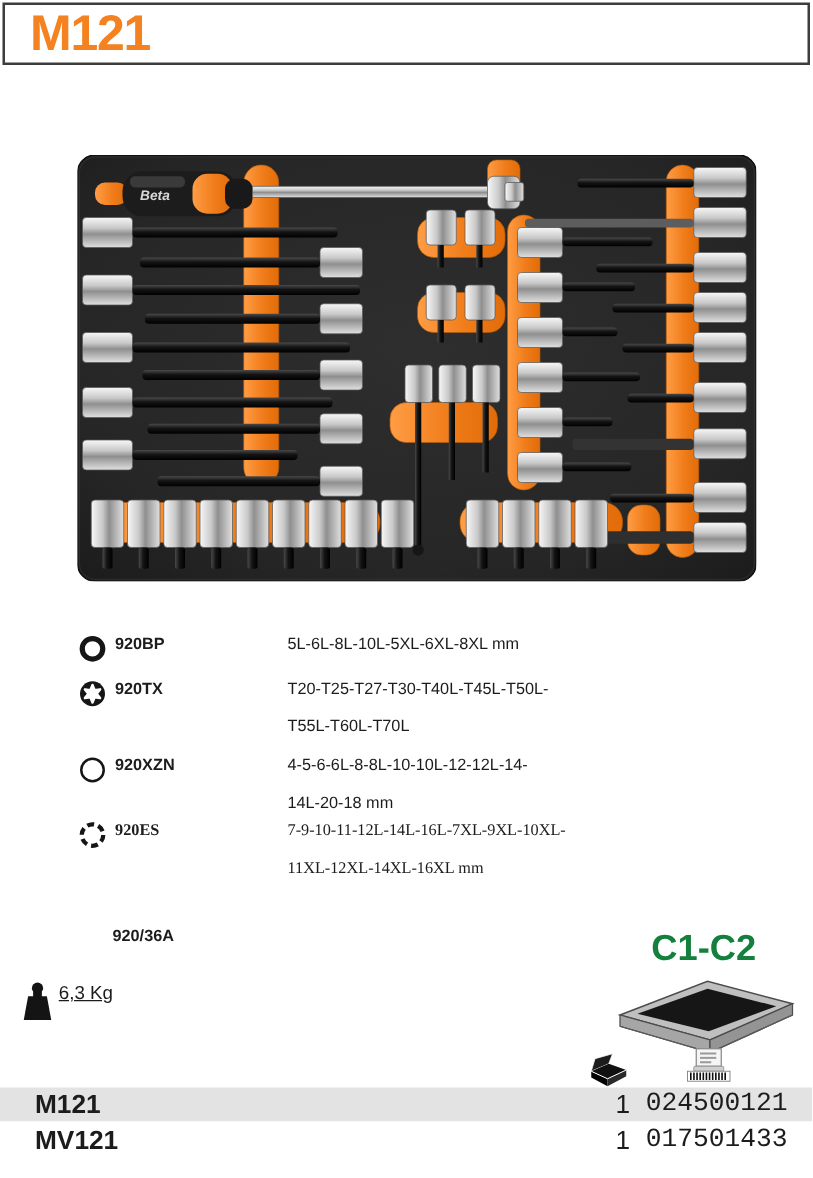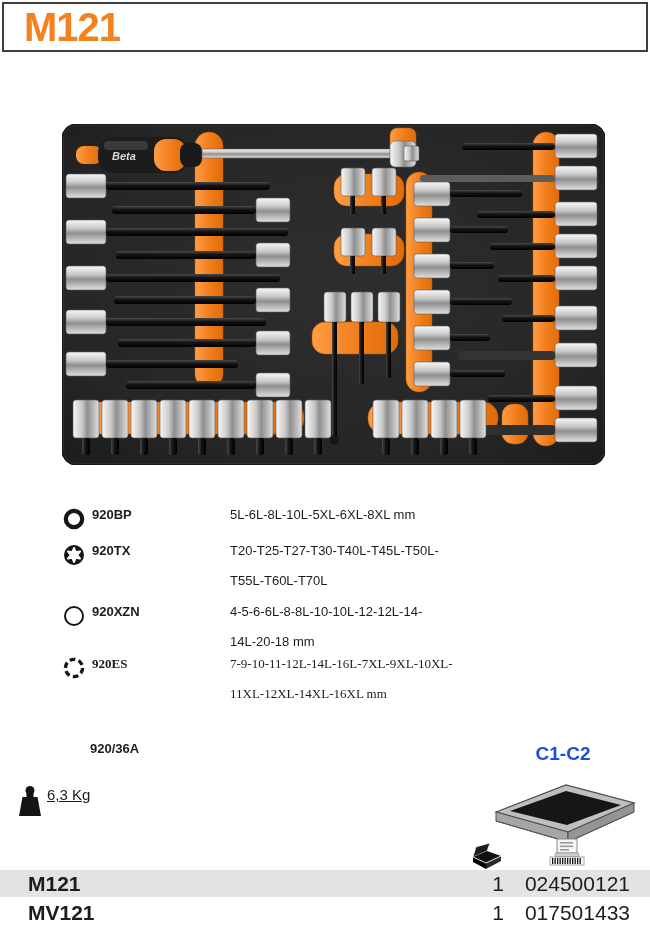--- a/index.html
+++ b/index.html
@@ -24,36 +24,36 @@
   
   .item{position:absolute;left:62px;width:575px;font-size:13px;line-height:30px;}
   .it-ic{position:absolute;left:0;top:7px;width:24px;height:24px;}
   .it-code{position:absolute;left:30px;top:0;font-weight:700;white-space:nowrap;}
   .it-desc{position:absolute;left:168px;top:0;width:400px;}
   .it-desc div{white-space:nowrap;}
   .item-last .it-code{left:28px;}
 
   
   .c1c2{position:absolute;left:488px;top:743px;width:150px;text-align:center;
-        font-size:19px;font-weight:700;color:#1d4ed8;}
+        font-size:29px;font-weight:700;color:#15803d;}
   .drawer-svg{position:absolute;left:488px;top:778px;width:150px;height:80px;}
 
   
   .wt-ic{position:absolute;left:17px;top:785px;width:26px;height:32px;}
   .wt-tx{position:absolute;left:47px;top:786px;font-size:15px;text-decoration:underline;}
 
   
   .case-ic{position:absolute;left:470px;top:840px;width:34px;height:30px;}
   .bar-ic{position:absolute;left:547px;top:838px;width:40px;height:30px;}
   .trow{position:absolute;left:0;width:650px;height:27px;line-height:27px;font-size:21px;}
   .trow-hl{top:870px;background:#e3e3e3;}
   .trow-plain{top:899px;background:#ffffff;}
   .t-model{position:absolute;left:28px;font-weight:700;}
   .t-qty{position:absolute;right:146px;}
-  .t-code{position:absolute;right:20px;}
+  .t-code{position:absolute;right:20px;font-family:Liberation Mono, monospace;}
 </style>
 </head>
 <body>
 
 <div id="page">
 
   <div class="hdr">
     <div class="hdr-title">M121</div>
   </div>
 

